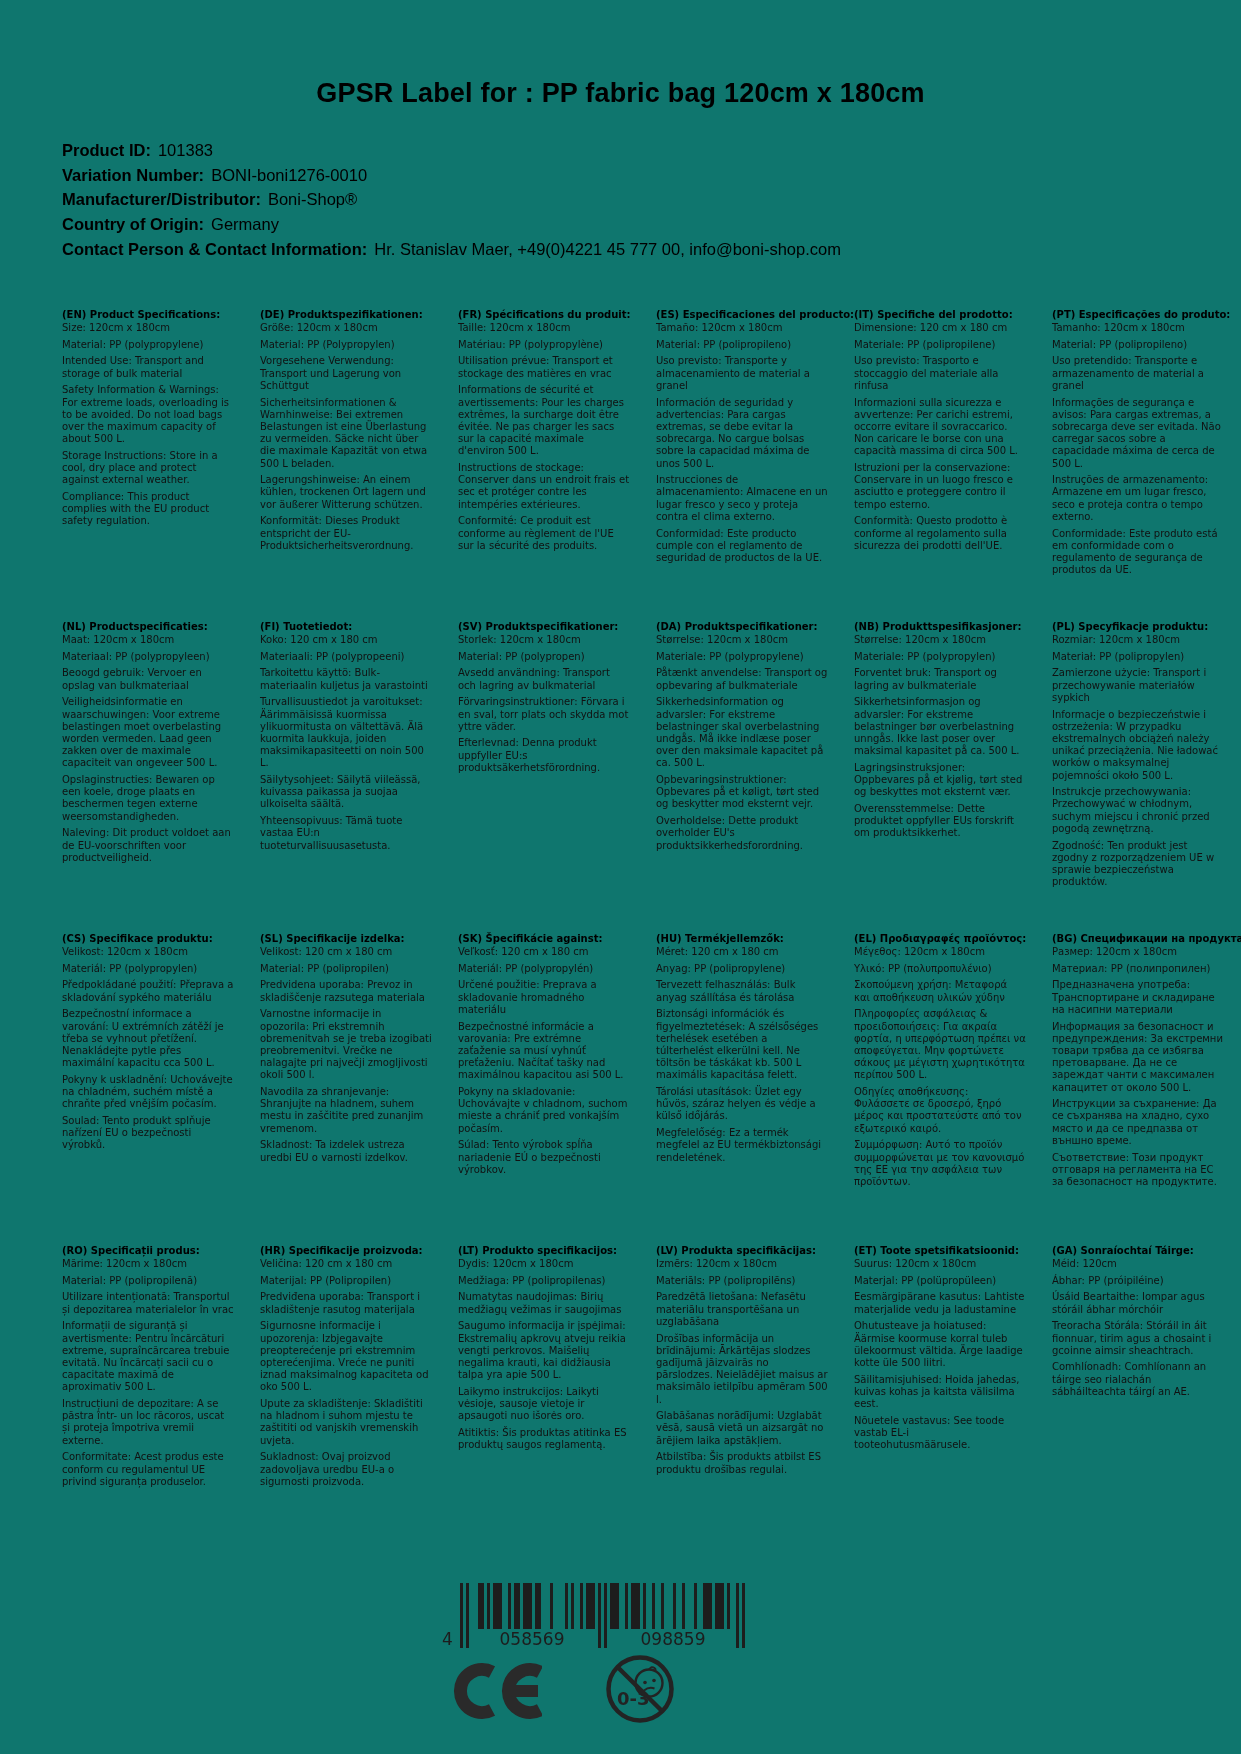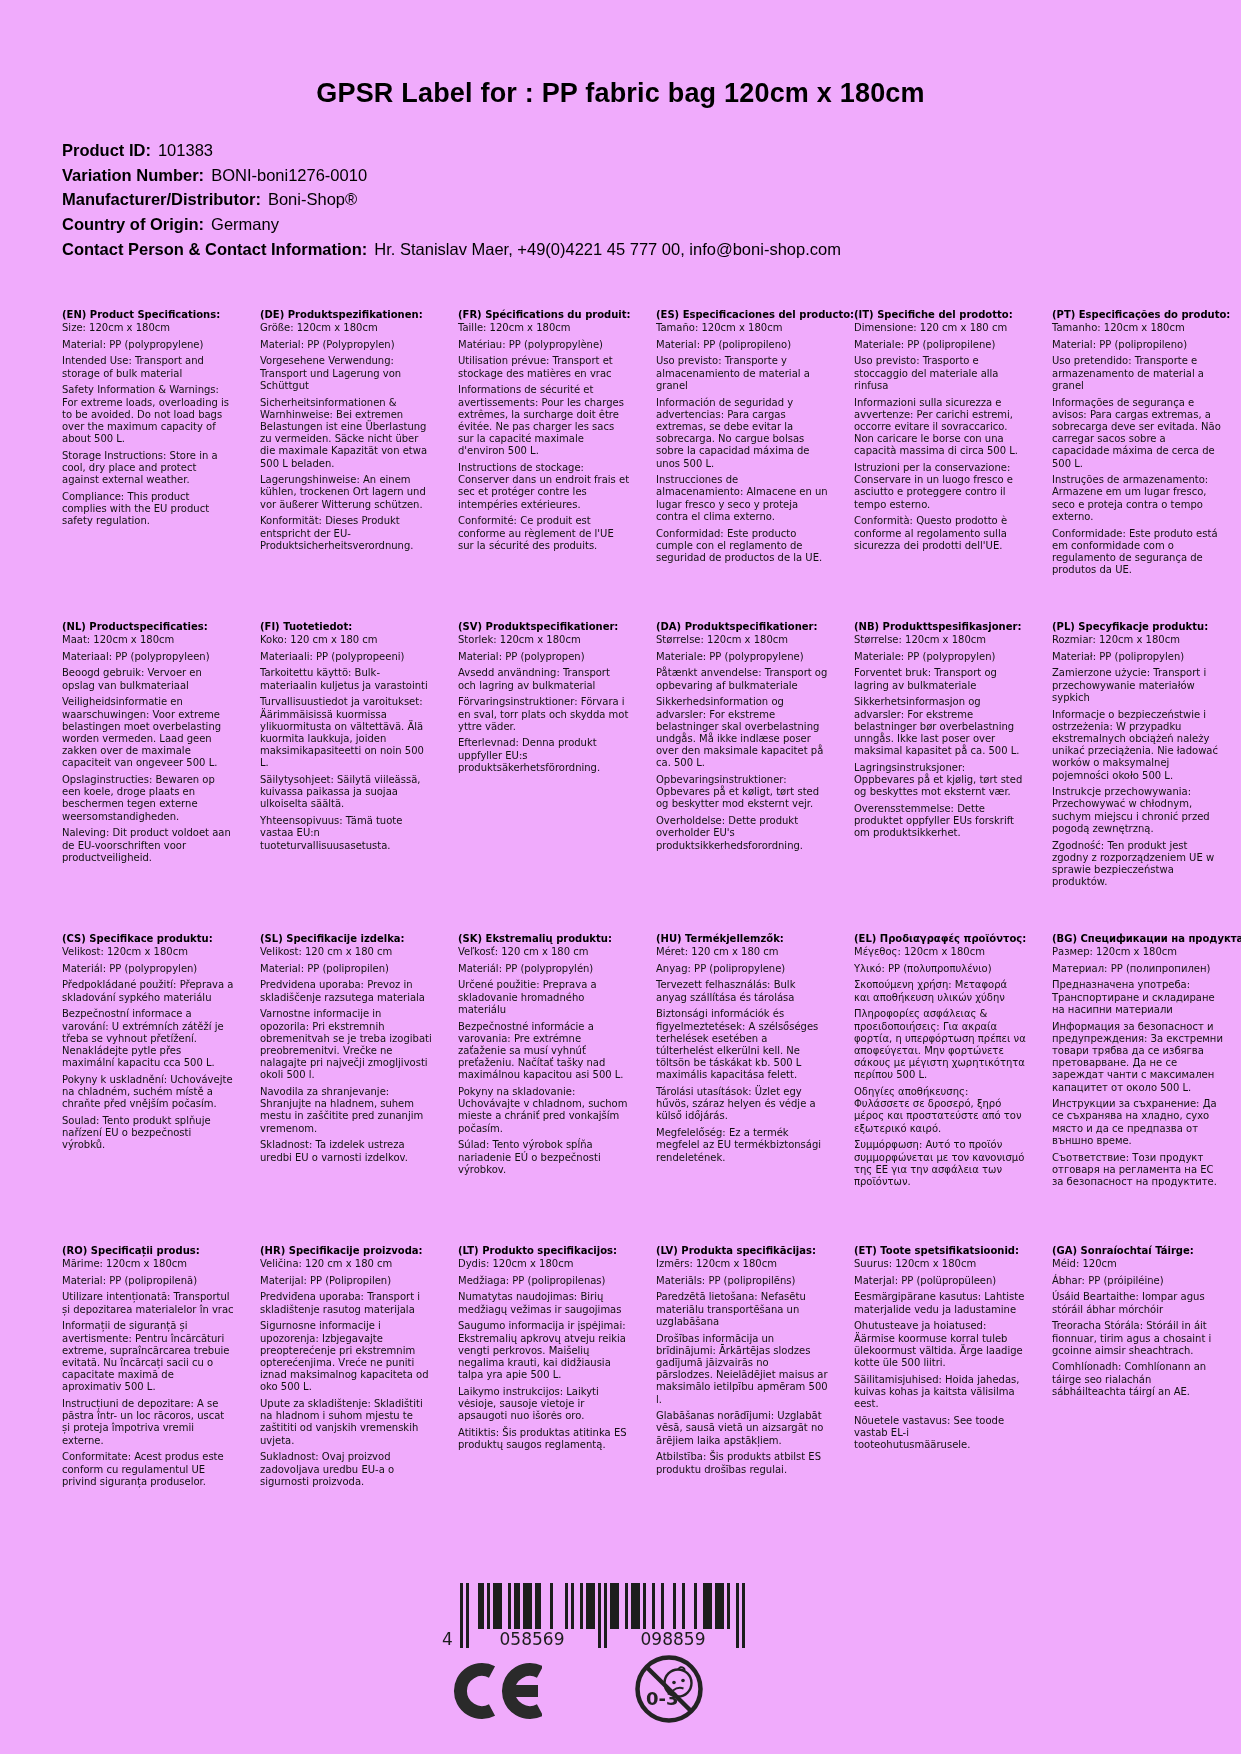--- a/index.html
+++ b/index.html
@@ -1,18 +1,18 @@
 <!DOCTYPE html>
 <html><head>
 <meta charset="utf-8">
 <style>
   html,body { margin:0; padding:0; background:#888; }
   #page {
     position:relative; width:1241px; height:1754px; margin:0 auto;
-    background:#f0abfc; color:#1a1a1a; overflow:hidden;
+    background:#0f766e; color:#1a1a1a; overflow:hidden;
     font-family:"DejaVu Sans", sans-serif;
   }
   .doc-title {
     position:absolute; top:78px; left:0; width:100%;
     text-align:center; font-size:27px; font-weight:bold; color:#000;
     font-family:"Liberation Sans","DejaVu Sans",sans-serif;
     letter-spacing:0.2px;
   }
   .info {
     position:absolute; left:62px; top:138px;
@@ -28,21 +28,21 @@
     font-size:10px; line-height:12.2px; color:#111;
   }
   .lang { overflow:visible; }
   .lang h3 {
     margin:0 0 1px 0; font-size:10px; line-height:13px;
     white-space:nowrap; color:#000;
   }
   .para { margin:0 0 4.5px 0; }
   .barcode-wrap { position:absolute; left:432px; top:1575px; }
   .symbols { position:absolute; left:452px; top:1660px; }
-  .age-wrap { position:absolute; left:633px; top:1653px; }
+  .age-wrap { position:absolute; left:604px; top:1653px; }
   svg text { font-family:"DejaVu Sans", sans-serif; }
 </style>
 </head>
 <body>
 
 <div id="page">
 
   <div class="doc-title">GPSR Label for : PP fabric bag 120cm x 180cm</div>
 
   <div class="info">
@@ -201,21 +201,21 @@
         <div>
           <p class="para">Velikost: 120 cm x 180 cm</p>
           <p class="para">Material: PP (polipropilen)</p>
           <p class="para">Predvidena uporaba: Prevoz in skladiščenje razsutega materiala</p>
           <p class="para">Varnostne informacije in opozorila: Pri ekstremnih obremenitvah se je treba izogibati preobremenitvi. Vrečke ne nalagajte pri največji zmogljivosti okoli 500 l.</p>
           <p class="para">Navodila za shranjevanje: Shranjujte na hladnem, suhem mestu in zaščitite pred zunanjim vremenom.</p>
           <p class="para">Skladnost: Ta izdelek ustreza uredbi EU o varnosti izdelkov.</p>
         </div>
       </section>
     <section class="lang">
-        <h3>(SK) Ekstremalių produktu:</h3>
+        <h3>(SK) Špecifikácie against:</h3>
         <div>
           <p class="para">Veľkosť: 120 cm x 180 cm</p>
           <p class="para">Materiál: PP (polypropylén)</p>
           <p class="para">Určené použitie: Preprava a skladovanie hromadného materiálu</p>
           <p class="para">Bezpečnostné informácie a varovania: Pre extrémne zaťaženie sa musí vyhnúť preťaženiu. Načítať tašky nad maximálnou kapacitou asi 500 L.</p>
           <p class="para">Pokyny na skladovanie: Uchovávajte v chladnom, suchom mieste a chrániť pred vonkajším počasím.</p>
           <p class="para">Súlad: Tento výrobok spĺňa nariadenie EÚ o bezpečnosti výrobkov.</p>
         </div>
       </section>
     <section class="lang">

